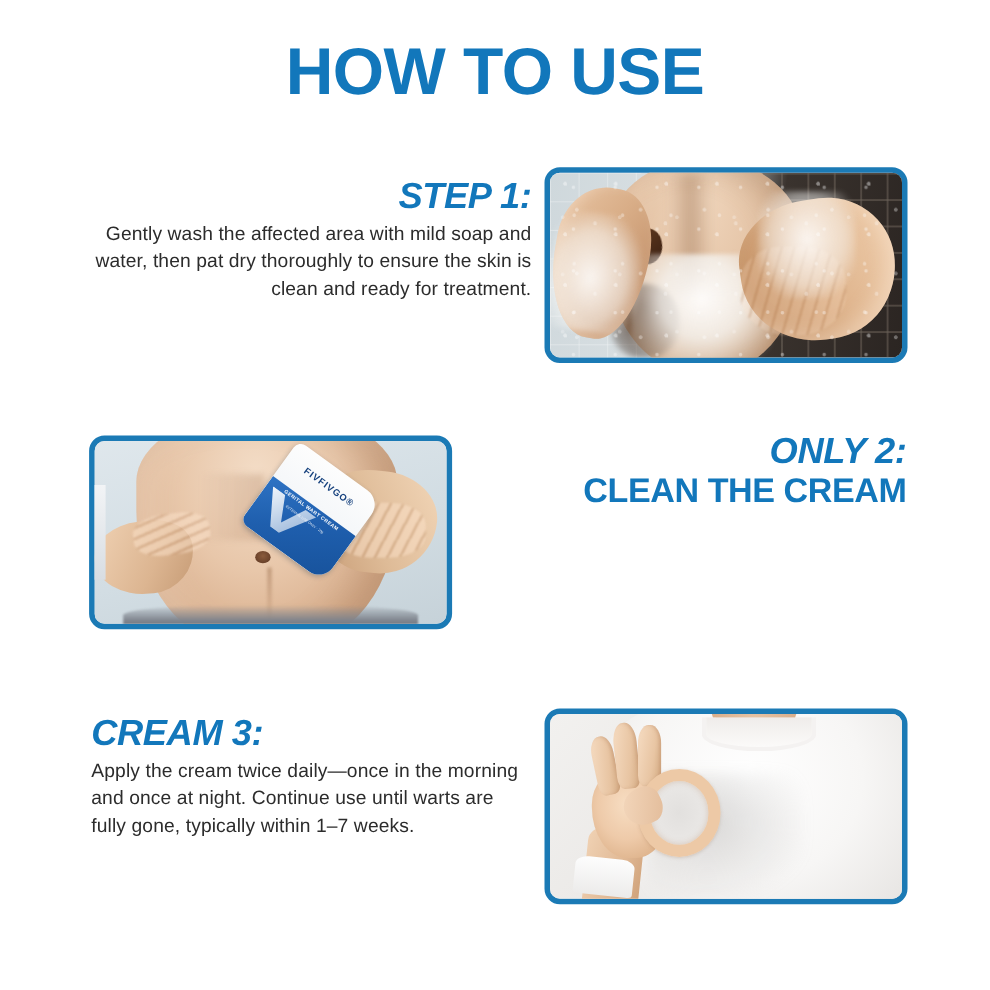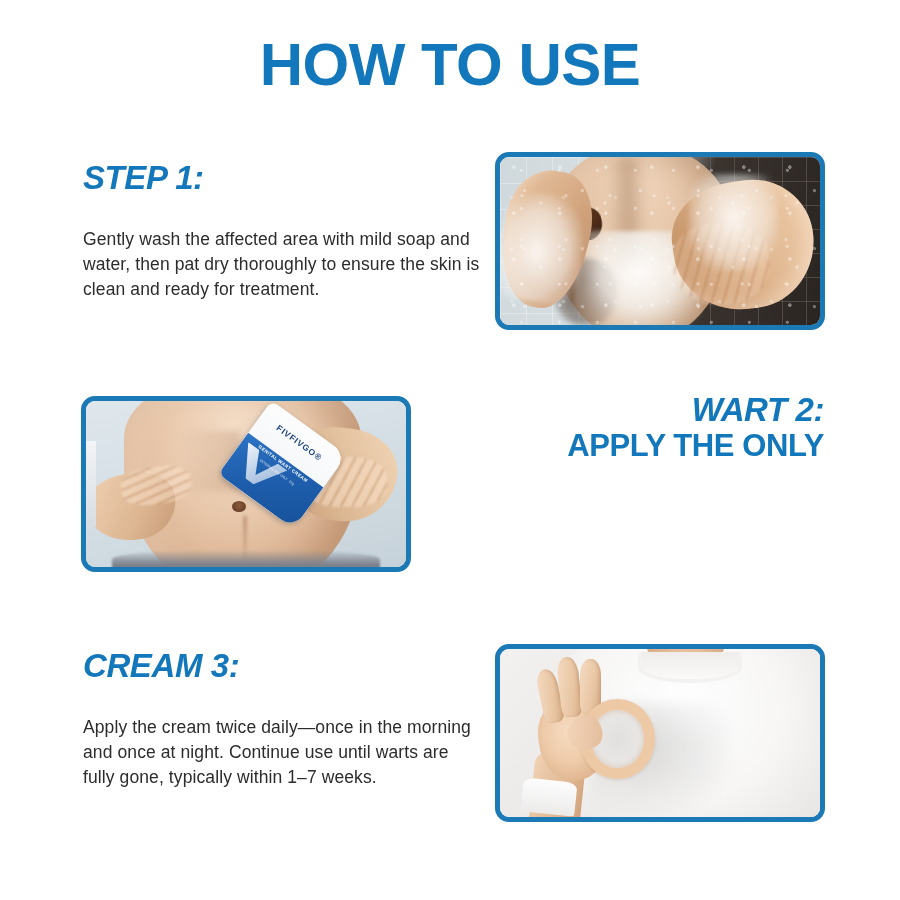--- a/index.html
+++ b/index.html
@@ -51,29 +51,29 @@
   }
   .step-title {
     font-weight: 700;
     font-size: 31px;
     line-height: 36px;
     letter-spacing: -0.4px;
     color: #1277bb;
     white-space: nowrap;
   }
   .step-body {
-    margin-top: 31px;
+    margin-top: 4px;
     font-size: 17.5px;
     line-height: 25px;
     color: #2c2c2c;
     letter-spacing: 0.1px;
   }
 
   
-  #step1 { left: 83px; top: 160px; width: 400px; text-align: left; }
+  #step1 { left: 83px; top: 160px; width: 400px; text-align: right; }
   #step2 { left: 420px; top: 392px; width: 404px; text-align: right; }
   #step3 { left: 83px; top: 648px; width: 400px; text-align: left; }
 
   
   .photo {
     position: absolute;
     border: 5px solid #1b7ab5;
     border-radius: 14px;
     overflow: hidden;
     box-sizing: border-box;
@@ -365,22 +365,22 @@
 <div class="page">
 
   <div class="main-title">HOW TO USE</div>
 
   <div class="step-block" id="step1">
     <div class="step-label">STEP 1:</div>
     <div class="step-body">Gently wash the affected area with mild soap and water, then pat dry thoroughly to ensure the skin is clean and ready for treatment.</div>
   </div>
 
   <div class="step-block" id="step2">
-    <div class="step-label">WART 2:</div>
-    <div class="step-title">APPLY THE ONLY</div>
+    <div class="step-label">ONLY 2:</div>
+    <div class="step-title">CLEAN THE CREAM</div>
   </div>
 
   <div class="step-block" id="step3">
     <div class="step-label">CREAM 3:</div>
     <div class="step-body">Apply the cream twice daily—once in the morning and once at night. Continue use until warts are fully gone, typically within 1–7 weeks.</div>
   </div>
 
   <div class="photo" id="photo1">
     <div class="photo-inner">
       <div class="p1-bg"></div>

